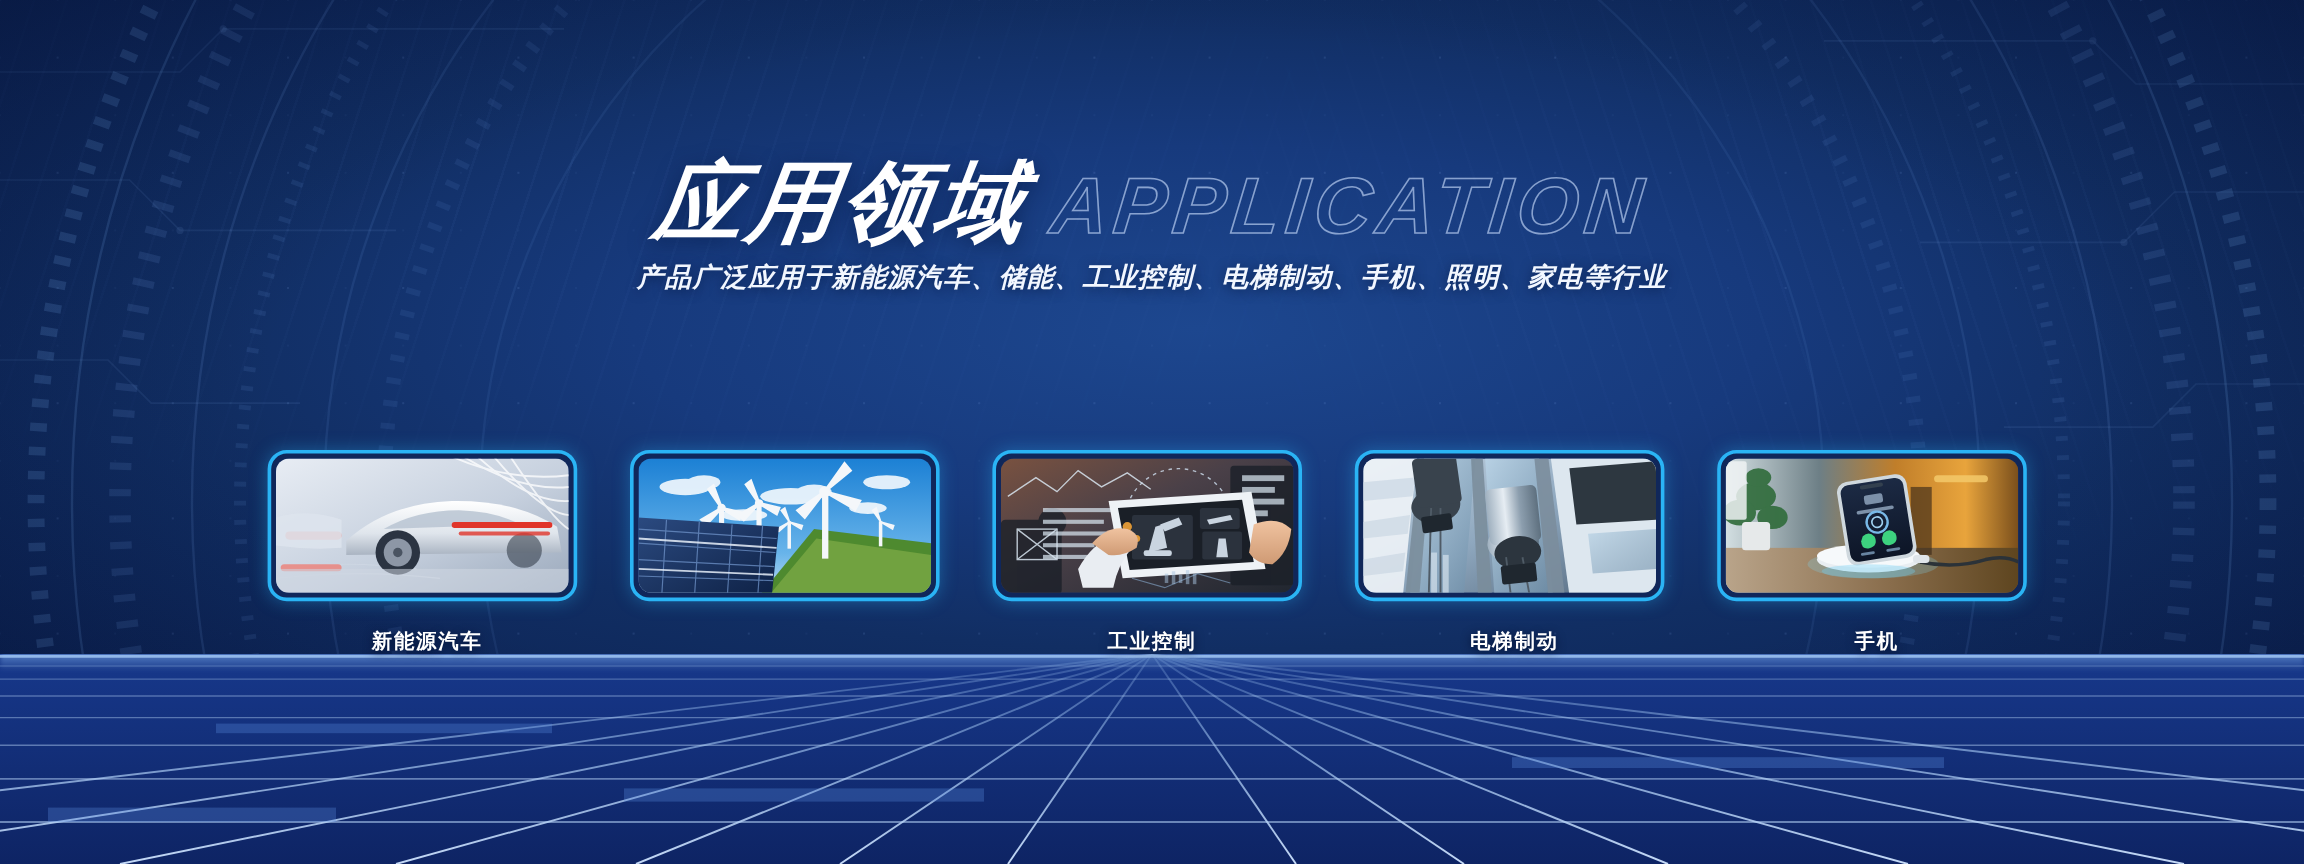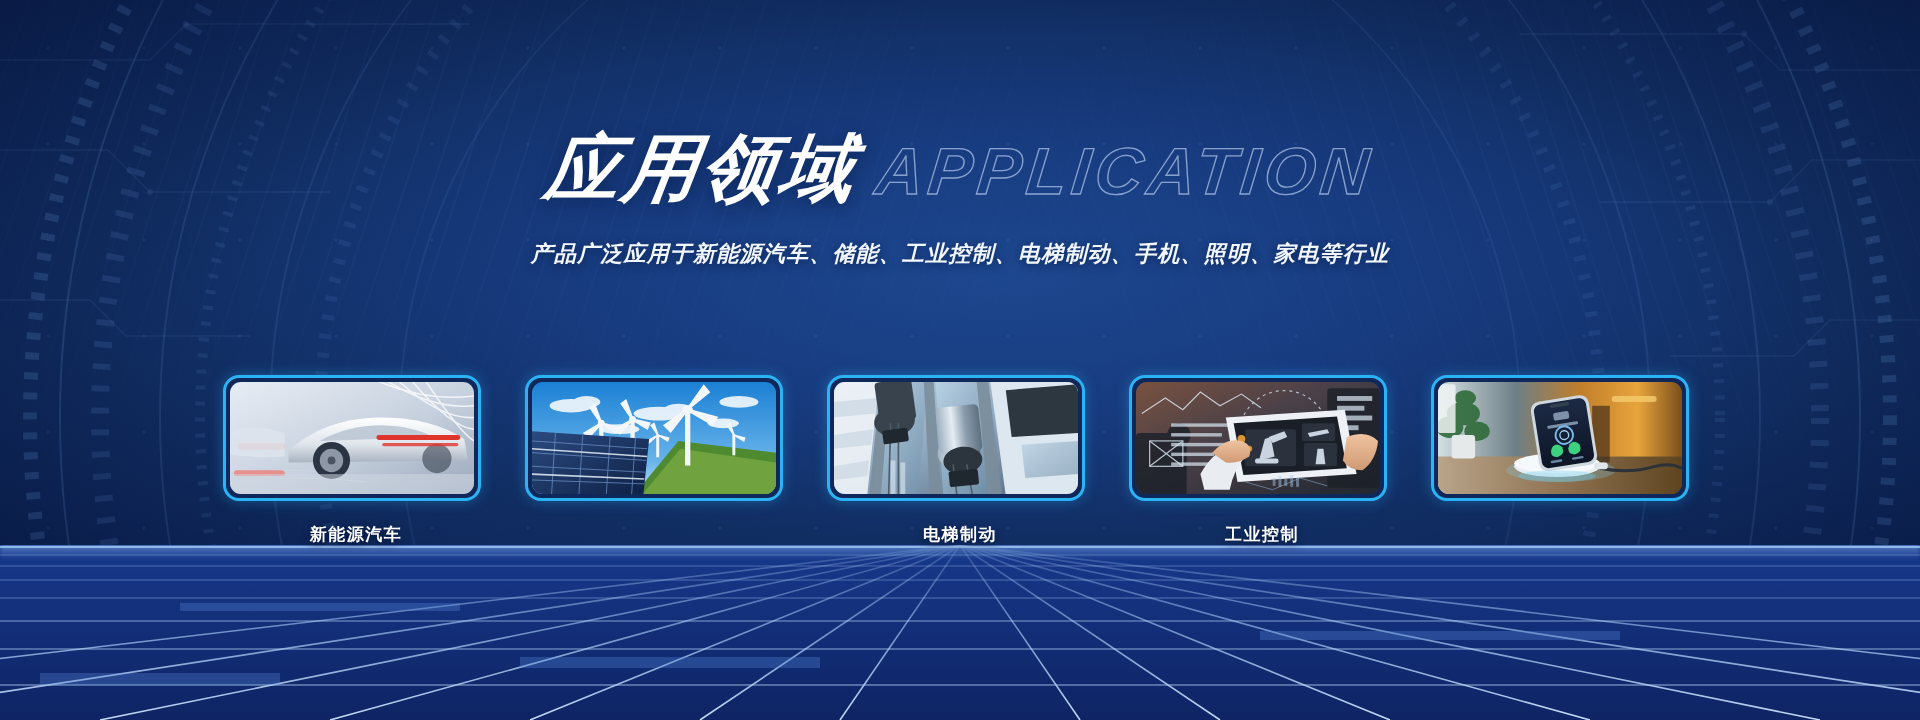--- a/index.html
+++ b/index.html
@@ -94,21 +94,21 @@
   .title-en{
     font-size:66px; font-weight:bold; font-style:italic;
     letter-spacing:5px;
     color:transparent;
     -webkit-text-stroke:1.3px rgba(205,225,255,.62);
     line-height:1;
     transform:skewX(-6deg);
     padding-bottom:2px;
   }
   .subtitle{
-    margin-top:33px;
+    margin-top:10px;
     font-size:22px; font-weight:bold; font-style:italic;
     color:#f2f7ff; letter-spacing:1.2px;
     text-shadow:0 2px 10px rgba(0,18,55,.6);
   }
 
   
   .cards{
     position:absolute; left:0; right:0; top:375px;
     display:flex; justify-content:center; align-items:flex-start;
     gap:36px;
@@ -383,89 +383,20 @@
           </svg>
         </div>
       </div>
     </div>
 
     <div class="card">
       <div class="thumb">
         <div class="photo">
           <svg viewBox="0 0 250 118" preserveAspectRatio="xMidYMid slice">
             <defs>
-              <linearGradient id="elbg" x1="0" y1="0" x2="1" y2="1">
-                <stop offset="0%" stop-color="#c6d6e4"></stop>
-                  <stop offset="50%" stop-color="#8ea7be"></stop>
-                  <stop offset="100%" stop-color="#4f6479"></stop>
-              </linearGradient>
-              <linearGradient id="steel" x1="0" y1="0" x2="1" y2="0">
-                <stop offset="0%" stop-color="#9fb0bf"></stop>
-                  <stop offset="35%" stop-color="#e6edf3"></stop>
-                <stop offset="65%" stop-color="#8c9eae"></stop>
-                  <stop offset="100%" stop-color="#5e707f"></stop>
-              </linearGradient>
-              <linearGradient id="glass" x1="0" y1="0" x2="1" y2="1">
-                <stop offset="0%" stop-color="#b9d3e6" stop-opacity="0.9"></stop>
-                  <stop offset="100%" stop-color="#6e8ea8" stop-opacity="0.75"></stop>
-              </linearGradient>
-            </defs>
-            <rect width="250" height="118" fill="url(#elbg)"></rect>
-            <g fill="#eef3f7" opacity="0.9">
-              <path d="M0 0 L46 0 L34 118 L0 118 Z"></path>
-            </g>
-            <g fill="#cfdbe6" opacity="0.85">
-              <path d="M0 22 L44 18 L42 34 L0 38 Z"></path>
-                <path d="M0 56 L40 50 L38 66 L0 70 Z"></path>
-              <path d="M0 88 L36 82 L34 98 L0 102 Z"></path>
-            </g>
-            <path d="M160 0 L250 0 L250 118 L176 118 Z" fill="#dde7ef"></path>
-            <path d="M176 10 L250 4 L250 54 L182 58 Z" fill="#2d3740"></path>
-            <path d="M192 66 L250 62 L250 96 L196 100 Z" fill="url(#glass)" opacity="0.8"></path>
-            <path d="M52 0 L96 0 L86 118 L40 118 Z" fill="url(#glass)"></path>
-            <path d="M104 0 L150 0 L162 118 L112 118 Z" fill="url(#glass)"></path>
-            <g fill="#7b8d9c" opacity="0.9">
-              <path d="M48 0 L58 0 L48 118 L36 118 Z"></path>
-              <path d="M92 0 L102 0 L110 118 L98 118 Z"></path>
-              <path d="M146 0 L158 0 L172 118 L158 118 Z"></path>
-            </g>
-            <g fill="#39434d">
-              <ellipse cx="62" cy="42" rx="21" ry="15" transform="rotate(-8 62 42)"></ellipse>
-              <rect x="44" y="0" width="38" height="42" rx="4" transform="rotate(-8 62 22)"></rect>
-            </g>
-            <g fill="url(#steel)">
-              <ellipse cx="128" cy="74" rx="22" ry="16" transform="rotate(-6 128 74)"></ellipse>
-              <rect x="106" y="26" width="44" height="48" rx="5" transform="rotate(-6 128 50)"></rect>
-            </g>
-            <ellipse cx="132" cy="82" rx="20" ry="14" fill="#2c353e" transform="rotate(-6 132 82)"></ellipse>
-            <g stroke="#4f5b66" stroke-width="1.6" fill="none">
-              <path d="M58 44 L56 118"></path>
-                <path d="M66 44 L66 118"></path>
-              <path d="M122 86 L126 118"></path>
-                <path d="M136 86 L142 118"></path>
-            </g>
-            <g fill="#1f272f">
-              <rect x="118" y="92" width="30" height="16" rx="2" transform="rotate(-6 133 100)"></rect>
-              <rect x="50" y="50" width="26" height="14" rx="2" transform="rotate(-8 63 57)"></rect>
-            </g>
-            <g fill="#e8f1f8" opacity="0.55">
-              <rect x="58" y="82" width="5" height="36"></rect>
-                <rect x="68" y="84" width="5" height="34"></rect>
-            </g>
-          </svg>
-        </div>
-      </div>
-      <div class="card-label">电梯制动</div>
-    </div>
-
-    <div class="card">
-      <div class="thumb">
-        <div class="photo">
-          <svg viewBox="0 0 250 118" preserveAspectRatio="xMidYMid slice">
-            <defs>
               <linearGradient id="indbg" x1="0" y1="0" x2="1" y2="1">
                 <stop offset="0%" stop-color="#7a5240"></stop>
                   <stop offset="42%" stop-color="#4a4048"></stop>
                   <stop offset="100%" stop-color="#20262f"></stop>
               </linearGradient>
               <linearGradient id="skin" x1="0" y1="0" x2="0" y2="1">
                 <stop offset="0%" stop-color="#f0c3a0"></stop>
                   <stop offset="100%" stop-color="#cf9a74"></stop>
               </linearGradient>
             </defs>
@@ -520,20 +451,89 @@
               <rect x="140" y="100" width="3" height="8"></rect>
                 <rect x="146" y="98" width="3" height="11"></rect>
               <rect x="152" y="101" width="3" height="7"></rect>
                 <rect x="158" y="97" width="3" height="12"></rect>
               <rect x="164" y="100" width="3" height="9"></rect>
             </g>
           </svg>
         </div>
       </div>
       <div class="card-label">工业控制</div>
+    </div>
+
+    <div class="card">
+      <div class="thumb">
+        <div class="photo">
+          <svg viewBox="0 0 250 118" preserveAspectRatio="xMidYMid slice">
+            <defs>
+              <linearGradient id="elbg" x1="0" y1="0" x2="1" y2="1">
+                <stop offset="0%" stop-color="#c6d6e4"></stop>
+                  <stop offset="50%" stop-color="#8ea7be"></stop>
+                  <stop offset="100%" stop-color="#4f6479"></stop>
+              </linearGradient>
+              <linearGradient id="steel" x1="0" y1="0" x2="1" y2="0">
+                <stop offset="0%" stop-color="#9fb0bf"></stop>
+                  <stop offset="35%" stop-color="#e6edf3"></stop>
+                <stop offset="65%" stop-color="#8c9eae"></stop>
+                  <stop offset="100%" stop-color="#5e707f"></stop>
+              </linearGradient>
+              <linearGradient id="glass" x1="0" y1="0" x2="1" y2="1">
+                <stop offset="0%" stop-color="#b9d3e6" stop-opacity="0.9"></stop>
+                  <stop offset="100%" stop-color="#6e8ea8" stop-opacity="0.75"></stop>
+              </linearGradient>
+            </defs>
+            <rect width="250" height="118" fill="url(#elbg)"></rect>
+            <g fill="#eef3f7" opacity="0.9">
+              <path d="M0 0 L46 0 L34 118 L0 118 Z"></path>
+            </g>
+            <g fill="#cfdbe6" opacity="0.85">
+              <path d="M0 22 L44 18 L42 34 L0 38 Z"></path>
+                <path d="M0 56 L40 50 L38 66 L0 70 Z"></path>
+              <path d="M0 88 L36 82 L34 98 L0 102 Z"></path>
+            </g>
+            <path d="M160 0 L250 0 L250 118 L176 118 Z" fill="#dde7ef"></path>
+            <path d="M176 10 L250 4 L250 54 L182 58 Z" fill="#2d3740"></path>
+            <path d="M192 66 L250 62 L250 96 L196 100 Z" fill="url(#glass)" opacity="0.8"></path>
+            <path d="M52 0 L96 0 L86 118 L40 118 Z" fill="url(#glass)"></path>
+            <path d="M104 0 L150 0 L162 118 L112 118 Z" fill="url(#glass)"></path>
+            <g fill="#7b8d9c" opacity="0.9">
+              <path d="M48 0 L58 0 L48 118 L36 118 Z"></path>
+              <path d="M92 0 L102 0 L110 118 L98 118 Z"></path>
+              <path d="M146 0 L158 0 L172 118 L158 118 Z"></path>
+            </g>
+            <g fill="#39434d">
+              <ellipse cx="62" cy="42" rx="21" ry="15" transform="rotate(-8 62 42)"></ellipse>
+              <rect x="44" y="0" width="38" height="42" rx="4" transform="rotate(-8 62 22)"></rect>
+            </g>
+            <g fill="url(#steel)">
+              <ellipse cx="128" cy="74" rx="22" ry="16" transform="rotate(-6 128 74)"></ellipse>
+              <rect x="106" y="26" width="44" height="48" rx="5" transform="rotate(-6 128 50)"></rect>
+            </g>
+            <ellipse cx="132" cy="82" rx="20" ry="14" fill="#2c353e" transform="rotate(-6 132 82)"></ellipse>
+            <g stroke="#4f5b66" stroke-width="1.6" fill="none">
+              <path d="M58 44 L56 118"></path>
+                <path d="M66 44 L66 118"></path>
+              <path d="M122 86 L126 118"></path>
+                <path d="M136 86 L142 118"></path>
+            </g>
+            <g fill="#1f272f">
+              <rect x="118" y="92" width="30" height="16" rx="2" transform="rotate(-6 133 100)"></rect>
+              <rect x="50" y="50" width="26" height="14" rx="2" transform="rotate(-8 63 57)"></rect>
+            </g>
+            <g fill="#e8f1f8" opacity="0.55">
+              <rect x="58" y="82" width="5" height="36"></rect>
+                <rect x="68" y="84" width="5" height="34"></rect>
+            </g>
+          </svg>
+        </div>
+      </div>
+      <div class="card-label">电梯制动</div>
     </div>
 
     <div class="card">
       <div class="thumb">
         <div class="photo">
           <svg viewBox="0 0 250 118" preserveAspectRatio="xMidYMid slice">
             <defs>
               <linearGradient id="room" x1="0" y1="0" x2="1" y2="0">
                 <stop offset="0%" stop-color="#d3dfe2"></stop>
                   <stop offset="32%" stop-color="#6d7f86"></stop>
@@ -589,16 +589,17 @@
                 <rect x="112" y="80" width="12" height="2.4" rx="1.2"></rect>
                 <rect x="134" y="80" width="12" height="2.4" rx="1.2"></rect>
               </g>
             </g>
             <path d="M166 90 Q196 96 222 88 Q238 84 250 90" stroke="#2b3238" stroke-width="3" fill="none"></path>
             <rect x="160" y="84" width="14" height="7" rx="3" fill="#dfe5ea"></rect>
             <ellipse cx="122" cy="98" rx="40" ry="6" fill="#6fd2f5" opacity="0.35"></ellipse>
           </svg>
         </div>
       </div>
+      <div class="card-label">手机</div>
     </div>
 
   </div>
 </div>
 
 </body></html>

